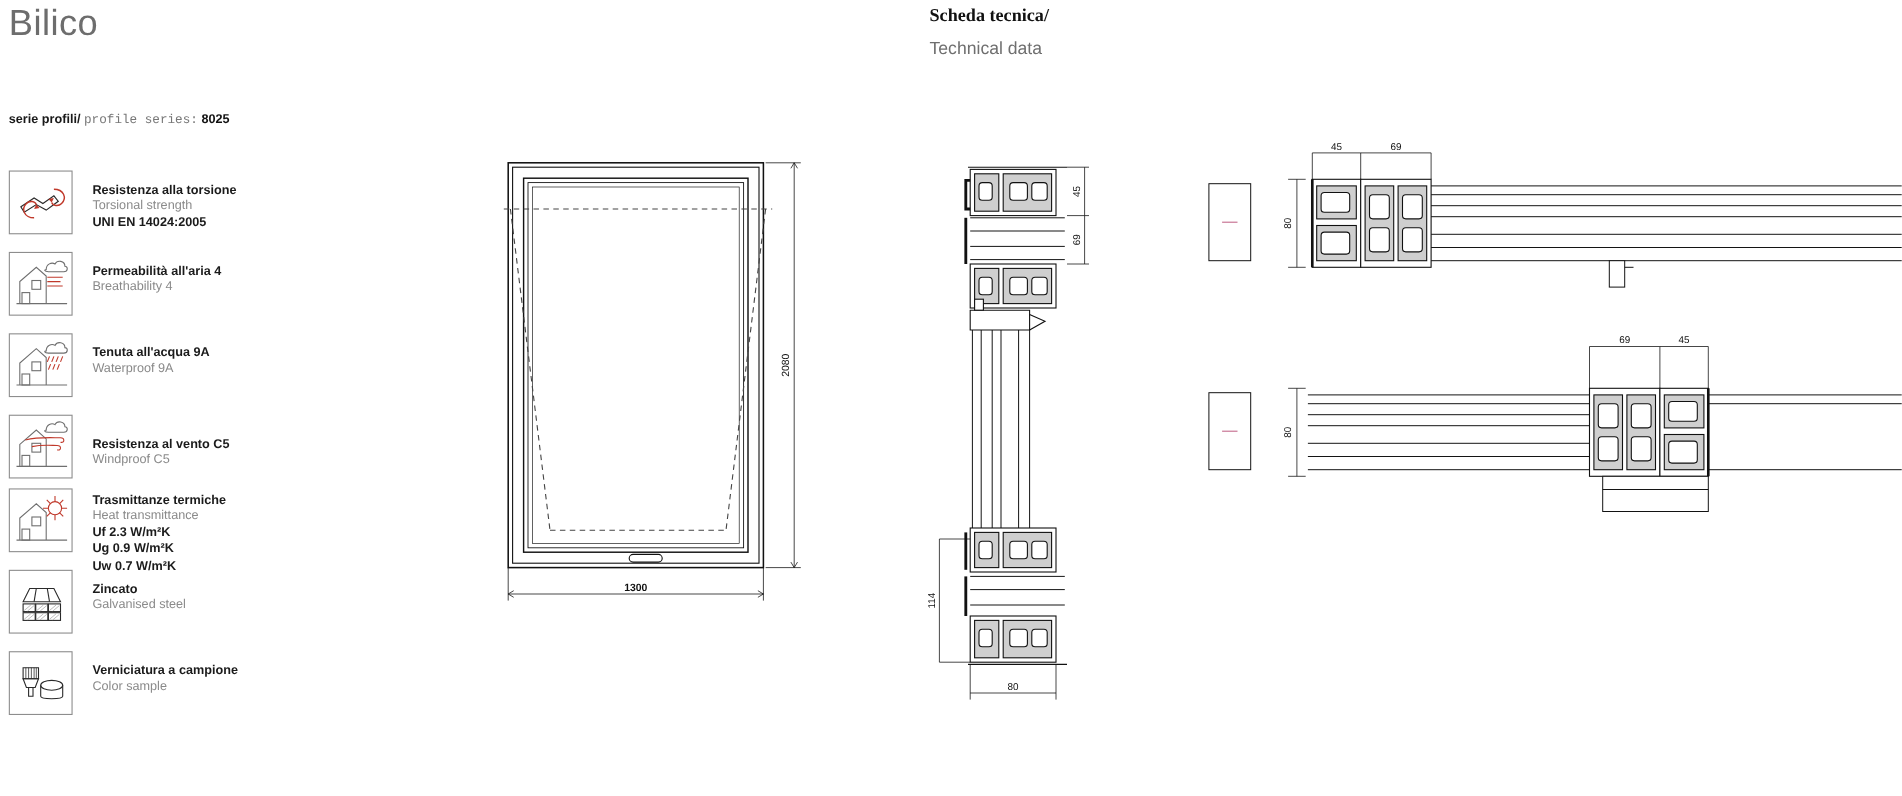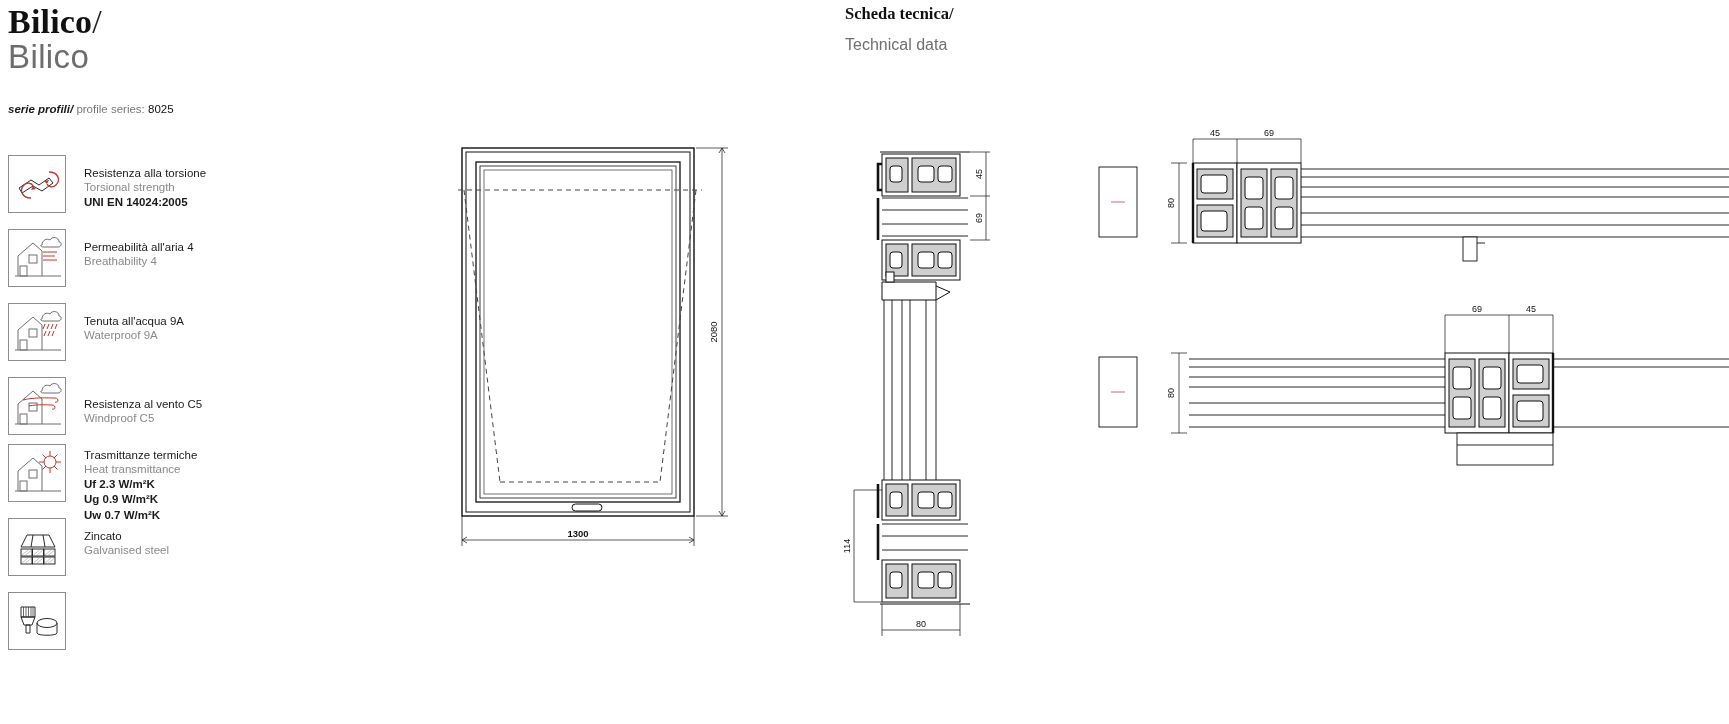--- a/index.html
+++ b/index.html
@@ -17,34 +17,34 @@
     font-family: "Liberation Serif", serif;
     font-size: 34px; font-weight: 700; color: #111;
     letter-spacing: .2px; line-height: 1.05;
   }
   .title-it .slash { font-weight: 400; color: #222; }
   .title-en {
     font-size: 33px; font-weight: 300; color: #6d6d6d;
     line-height: 1.15; letter-spacing: .4px; margin-top: -2px;
   }
   .series-line { position: absolute; left: 8px; top: 103px; font-size: 11.5px; color: #3a3a3a; white-space: nowrap; }
-  .series-line .it { font-weight: 700; color: #1a1a1a; font-style: italic; }
-  .series-line .en { color: #777; }
-  .series-line .val { font-weight: 400; color: #111; text-align: center; }
+  .series-line .it { font-weight: 700; color: #1a1a1a; }
+  .series-line .en { color: #777; font-family: Liberation Mono, monospace; }
+  .series-line .val { font-weight: 700; color: #111; text-align: center; }
 
   
   .features { position: absolute; left: 8px; top: 155px; width: 300px; }
   .feature { position: absolute; left: 0; display: flex; align-items: flex-start; }
   .fbox {
     width: 58px; height: 58px; border: 1px solid #8d8d8d; background: #fff;
     flex: 0 0 58px; position: relative; overflow: hidden;
   }
   .fbox svg { display: block; width: 58px; height: 58px; }
   .ftext { margin-left: 18px; padding-top: 11px; }
-  .f-it { font-size: 11.5px; font-weight: 400; color: #1b1b1b; line-height: 1.25; white-space: nowrap; }
+  .f-it { font-size: 11.5px; font-weight: 700; color: #1b1b1b; line-height: 1.25; white-space: nowrap; }
   .f-en { font-size: 11.5px; font-weight: 400; color: #8a8a8a; line-height: 1.3; white-space: nowrap; }
   .f-nm { font-size: 11.5px; font-weight: 700; color: #1b1b1b; line-height: 1.32; white-space: nowrap; }
 
   
   .dwg { position: absolute; }
   .dwg svg { display: block; }
 
   
   .rhead { position: absolute; left: 845px; top: 4px; }
   .rhead .it {
@@ -52,23 +52,20 @@
     font-size: 16.5px; font-weight: 700; color: #111; line-height: 1.2;
   }
   .rhead .en { font-size: 16px; font-weight: 400; color: #6f6f6f; line-height: 1.3; margin-top: 11px; }
 </style>
 </head>
 <body>
 
 <div class="page">
 
   <div class="title-block">
-    <div class="title-it">
-      <span>Bilico</span><span class="slash">/</span>
-    </div>
     <div class="title-en">Bilico</div>
   </div>
 
   <div class="series-line">
     <span class="it">serie profili/</span>
     <span class="en">profile series:</span>
     <span class="val">8025</span>
   </div>
 
   <div class="rhead">
@@ -232,20 +229,24 @@
               <path d="M19.5 14 V24"></path>
             <path d="M22 14 V24"></path>
               <path d="M24 14 V24"></path>
           </g>
           <path d="M12 24 H26 L23 32 H15 Z" stroke="#2a2a2a" stroke-width="1" fill="none"></path>
           <path d="M17 32 H21 V40 H17 Z" stroke="#2a2a2a" stroke-width="1" fill="none"></path>
           <ellipse cx="38" cy="30" rx="10" ry="4.5" stroke="#2a2a2a" stroke-width="1" fill="none"></ellipse>
           <path d="M28 30 V40 C28 43 48 43 48 40 V30" stroke="#2a2a2a" stroke-width="1" fill="none"></path>
         </svg>
       </div>
+      <div class="ftext">
+        <div class="f-it">Verniciatura a campione</div>
+        <div class="f-en">Color sample</div>
+      </div>
     </div>
 
   </div>
 
   <div class="dwg" style="left:440px; top:140px;">
     <svg width="310" height="420" viewBox="0 0 310 420">
 
       <rect x="22" y="8" width="232" height="368" fill="none" stroke="#111" stroke-width="1.4"></rect>
       <rect x="26" y="12" width="224" height="360" fill="none" stroke="#111" stroke-width="1"></rect>
 

